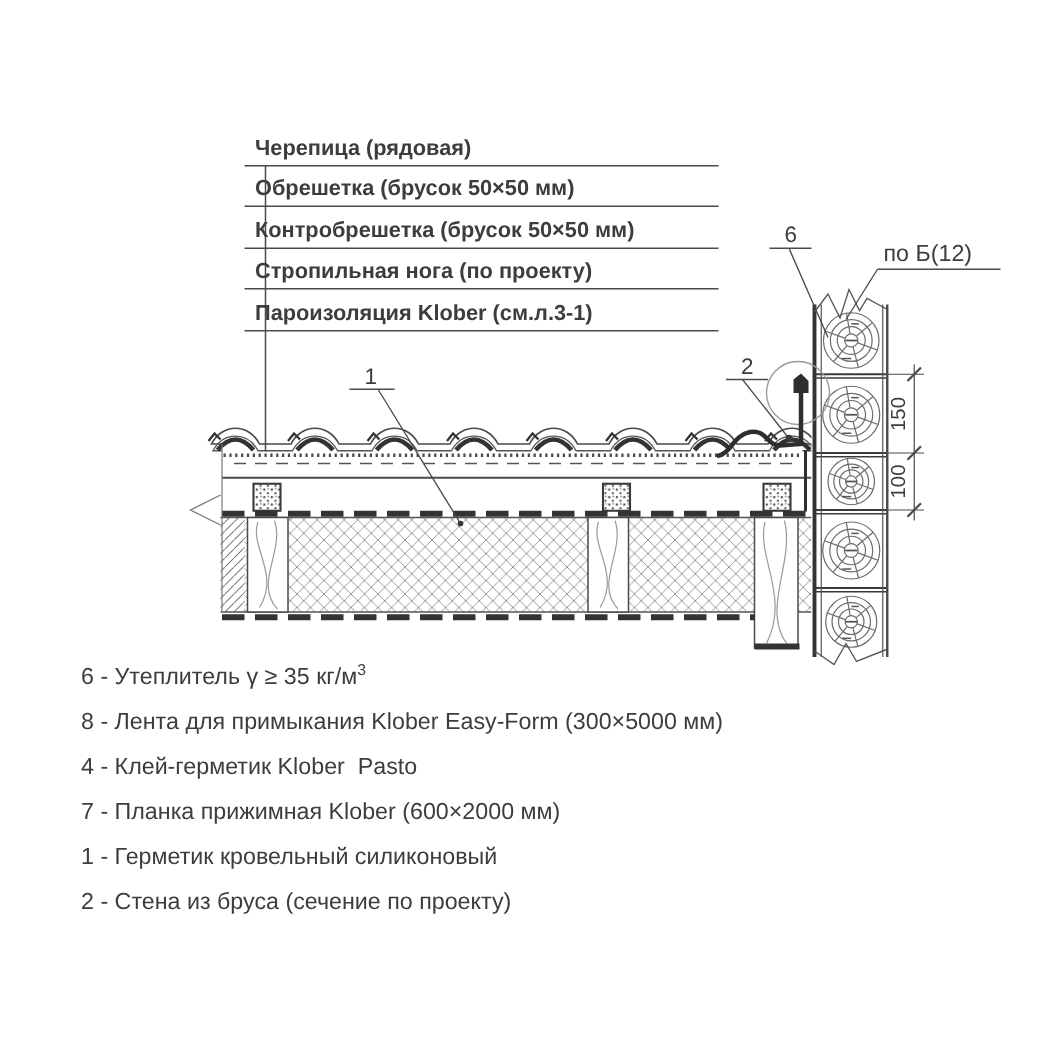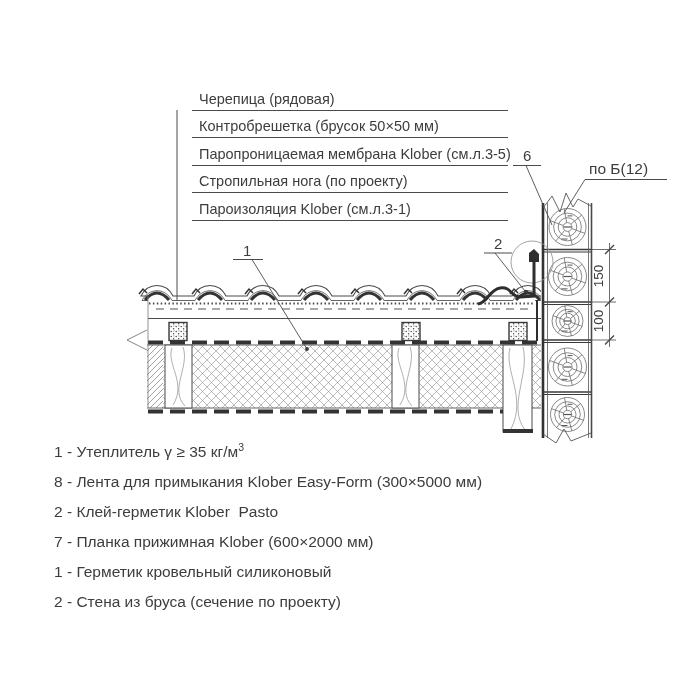--- a/index.html
+++ b/index.html
@@ -2,21 +2,21 @@
 <html><head>
 <meta charset="utf-8">
 <style>
   html,body{margin:0;padding:0;background:#fff;}
   #canvas{
     position:relative;width:700px;height:700px;background:#ffffff;overflow:hidden;
     font-family:"Liberation Sans", sans-serif;color:#3d3d3d;
   }
   #dwg{position:absolute;left:0;top:0;}
   
-  #layer-labels{position:absolute;left:192px;top:83px;width:316px;}
+  #layer-labels{position:absolute;left:163px;top:83px;width:316px;font-weight:bold;}
   .layer-row{
     height:27.5px;border-bottom:1px solid #4a4a4a;box-sizing:border-box;
     display:flex;align-items:flex-end;padding:0 0 3px 7px;
     font-size:14.5px;white-space:nowrap;color:#3d3d3d;
   }
   
   #legend{position:absolute;left:54px;top:437px;width:600px;}
   .legend-item{
     height:30px;line-height:30px;font-size:15.5px;color:#3d3d3d;
     white-space:pre-wrap;
@@ -217,27 +217,27 @@
       <line x1="605" y1="254" x2="614" y2="245" stroke-width="1.5"></line>
       <line x1="605" y1="306.5" x2="614" y2="297.5" stroke-width="1.5"></line>
       <line x1="605" y1="344.5" x2="614" y2="335.5" stroke-width="1.5"></line>
       <text transform="translate(603,276) rotate(-90)" text-anchor="middle" font-size="13.5" stroke="none">150</text>
       <text transform="translate(603,321) rotate(-90)" text-anchor="middle" font-size="13.5" stroke="none">100</text>
     </g>
   </svg>
 
   <div id="layer-labels">
     <div class="layer-row">Черепица (рядовая)</div>
+    <div class="layer-row">Обрешетка (брусок 50×50 мм)</div>
     <div class="layer-row">Контробрешетка (брусок 50×50 мм)</div>
-    <div class="layer-row">Паропроницаемая мембрана Klober (см.л.3-5)</div>
     <div class="layer-row">Стропильная нога (по проекту)</div>
     <div class="layer-row">Пароизоляция Klober (см.л.3-1)</div>
   </div>
 
   <div id="legend">
-    <div class="legend-item"><span>1 - Утеплитель γ ≥ 35 кг/м</span><sup>3</sup></div>
+    <div class="legend-item"><span>6 - Утеплитель γ ≥ 35 кг/м</span><sup>3</sup></div>
     <div class="legend-item">8 - Лента для примыкания Klober Easy-Form (300×5000 мм)</div>
-    <div class="legend-item">2 - Клей-герметик Klober  Pasto</div>
+    <div class="legend-item">4 - Клей-герметик Klober  Pasto</div>
     <div class="legend-item">7 - Планка прижимная Klober (600×2000 мм)</div>
     <div class="legend-item">1 - Герметик кровельный силиконовый</div>
     <div class="legend-item">2 - Стена из бруса (сечение по проекту)</div>
   </div>
 </div>
 
 </body></html>

